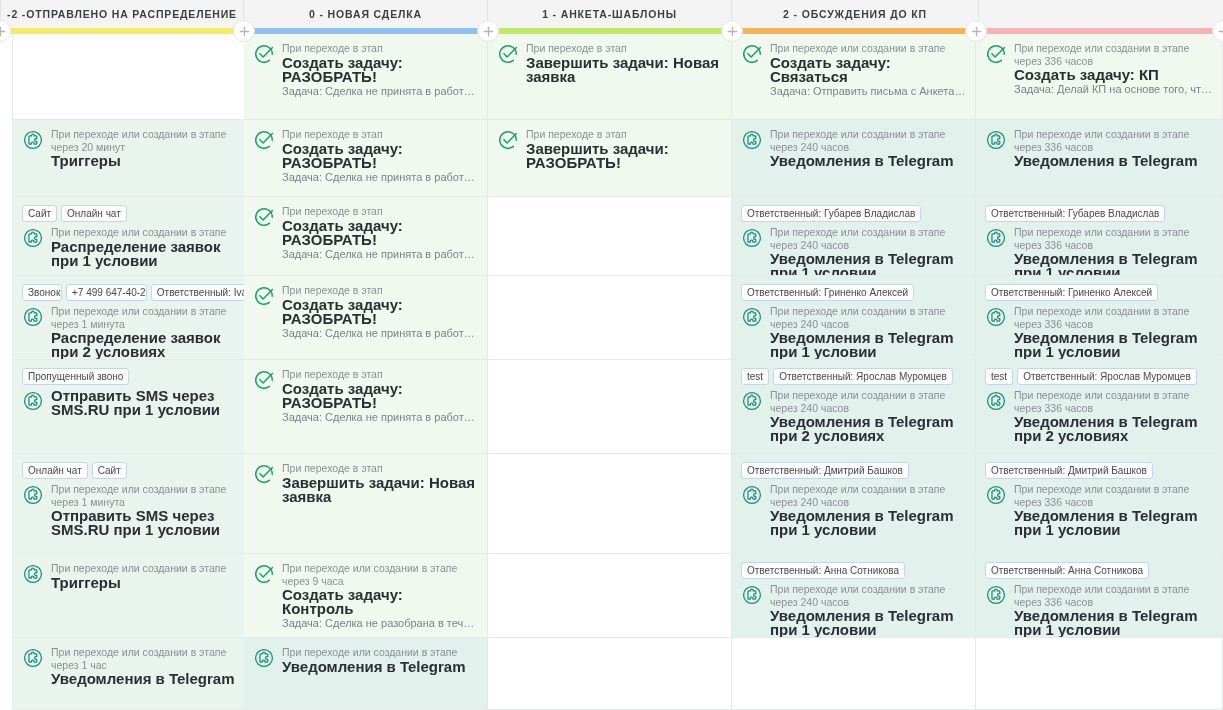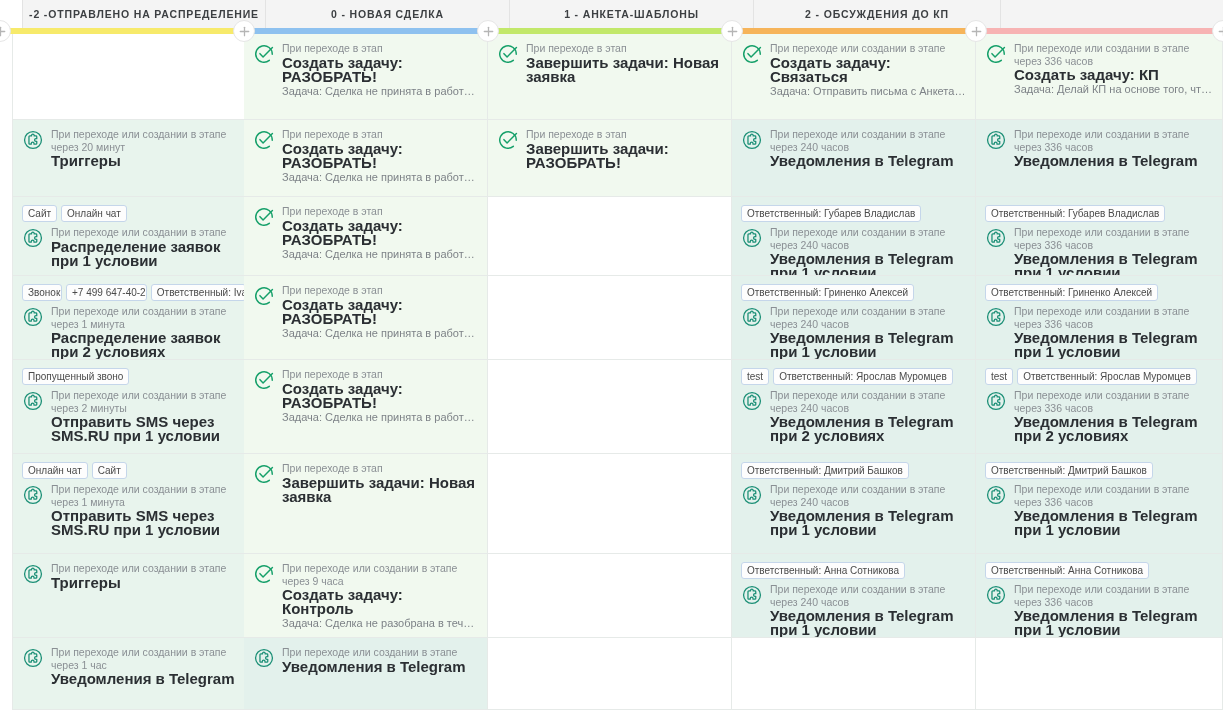--- a/index.html
+++ b/index.html
@@ -15,21 +15,20 @@
     width: 1223px;
     height: 710px;
     background: #ffffff;
   }
   
   .header-row {
     display: flex;
     height: 28px;
     background: #f4f4f4;
     border-bottom: 0px solid transparent;
-    margin-left: 22px;
   }
   .col-head {
     flex: 0 0 auto;
     display: flex;
     align-items: center;
     justify-content: center;
     background: #f4f4f4;
     border-right: 1px solid #e3e3e3;
     position: relative;
   }
@@ -268,21 +267,20 @@
             <span class="tag">Пропущенный звоно</span>
           </div>
           <div class="item">
             <span class="ico">
               <svg viewBox="0 0 24 24" fill="none" stroke="#1b8f76" stroke-width="1.4" stroke-linecap="round" stroke-linejoin="round">
                 <circle cx="12" cy="12" r="9.2"></circle>
                 <path d="M10.4 6.6a1.5 1.5 0 0 1 2.9 0v.9h1.9c.5 0 .9.4.9.9v2.1h-.9a1.5 1.5 0 0 0 0 3h.9v2.2c0 .5-.4.9-.9.9h-2.1v-.9a1.5 1.5 0 0 0-3 0v.9H8.5c-.5 0-.9-.4-.9-.9V8.4c0-.5.4-.9.9-.9h1.9z"></path>
               </svg>
             </span>
             <div class="txt">
-              <div class="t-cond">При переходе или создании в этапе через 2 минуты</div>
               <div class="t-main">Отправить SMS через SMS.RU при 1 условии</div>
             </div>
           </div>
         </div>
         <div class="cell bg-mint" style="top: 420px; height: 100px;">
           <div class="tags">
             <span class="tag">Онлайн чат</span>
             <span class="tag">Сайт</span>
           </div>
           <div class="item">

